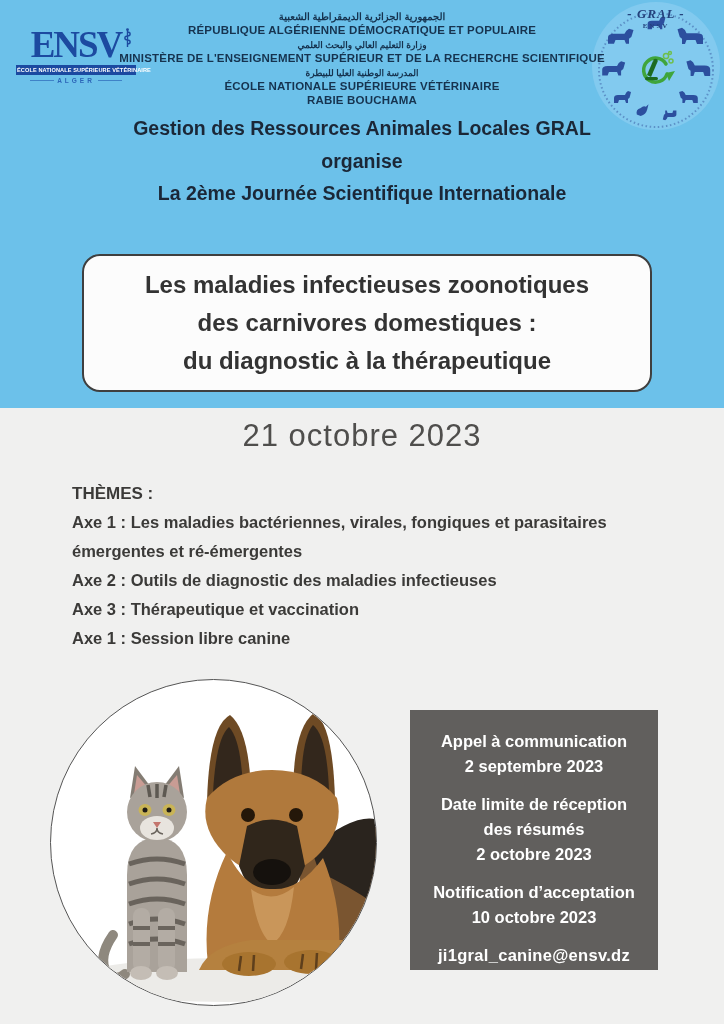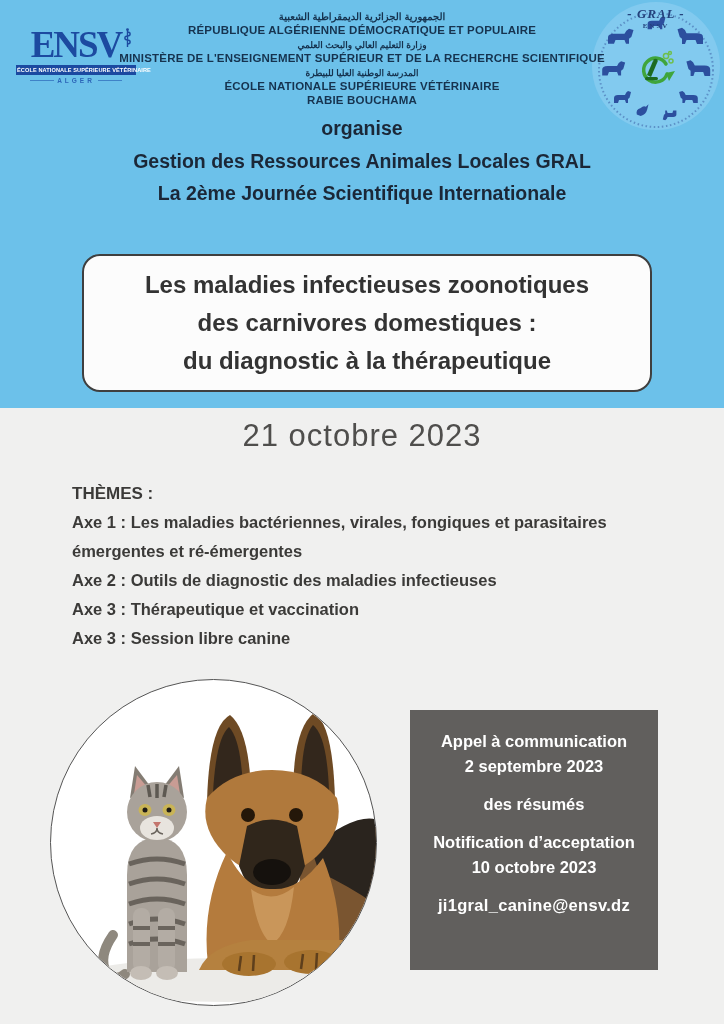--- a/index.html
+++ b/index.html
@@ -114,39 +114,39 @@
     <div class="ar">الجمهورية الجزائرية الديمقراطية الشعبية</div>
     <div class="fr">RÉPUBLIQUE ALGÉRIENNE DÉMOCRATIQUE ET POPULAIRE</div>
     <div class="ar small">وزارة التعليم العالي والبحث العلمي</div>
     <div class="fr">MINISTÈRE DE L'ENSEIGNEMENT SUPÉRIEUR ET DE LA RECHERCHE SCIENTIFIQUE</div>
     <div class="ar small">المدرسة الوطنية العليا للبيطرة</div>
     <div class="fr">ÉCOLE NATIONALE SUPÉRIEURE VÉTÉRINAIRE</div>
     <div class="fr">RABIE BOUCHAMA</div>
   </div>
 
   <div class="intro">
+    <div>Gestion des Ressources Animales Locales GRAL</div>
     <div>organise</div>
-    <div>Gestion des Ressources Animales Locales GRAL</div>
     <div>La 2ème Journée Scientifique Internationale</div>
   </div>
 
   <div class="title-box">
     <div>Les maladies infectieuses zoonotiques</div>
     <div>des carnivores domestiques :</div>
     <div>du diagnostic à la thérapeutique</div>
   </div>
 
   <div class="date-heading">21 octobre 2023</div>
 
   <div class="themes">
     <div class="themes-heading">THÈMES :</div>
     <div class="theme-item">Axe 1 : Les maladies bactériennes, virales, fongiques et parasitaires émergentes et ré-émergentes</div>
     <div class="theme-item">Axe 2 : Outils de diagnostic des maladies infectieuses</div>
     <div class="theme-item">Axe 3 : Thérapeutique et vaccination</div>
-    <div class="theme-item">Axe 3 : Session libre canine</div>
+    <div class="theme-item">Axe 1 : Session libre canine</div>
   </div>
 
   <div class="photo-circle">
     <svg width="327" height="327" viewBox="0 0 327 327">
       <ellipse cx="175" cy="300" rx="155" ry="22" fill="#ecebe8"></ellipse>
 
       <g>
         <path d="M62,255 Q46,278 56,294 Q65,302 74,294" stroke="#8e887e" stroke-width="10" fill="none" stroke-linecap="round"></path>
         <path d="M76,292 L76,195 Q76,158 106,158 Q136,158 136,195 L136,292 Z" fill="#a9a29a"></path>
         <g stroke="#5e5952" stroke-width="5" opacity="0.85" fill="none">
@@ -211,21 +211,23 @@
       </g>
     </svg>
   </div>
 
   <div class="info-box">
     <div class="info-group">
       <div class="info-line">Appel à communication</div>
       <div class="info-line">2 septembre 2023</div>
     </div>
     <div class="info-group">
+      <div class="info-line">Date limite de réception</div>
       <div class="info-line">des résumés</div>
+      <div class="info-line">2 octobre 2023</div>
     </div>
     <div class="info-group">
       <div class="info-line">Notification d’acceptation</div>
       <div class="info-line">10 octobre 2023</div>
     </div>
     <div class="info-email">ji1gral_canine@ensv.dz</div>
   </div>
 
 </div>
 

